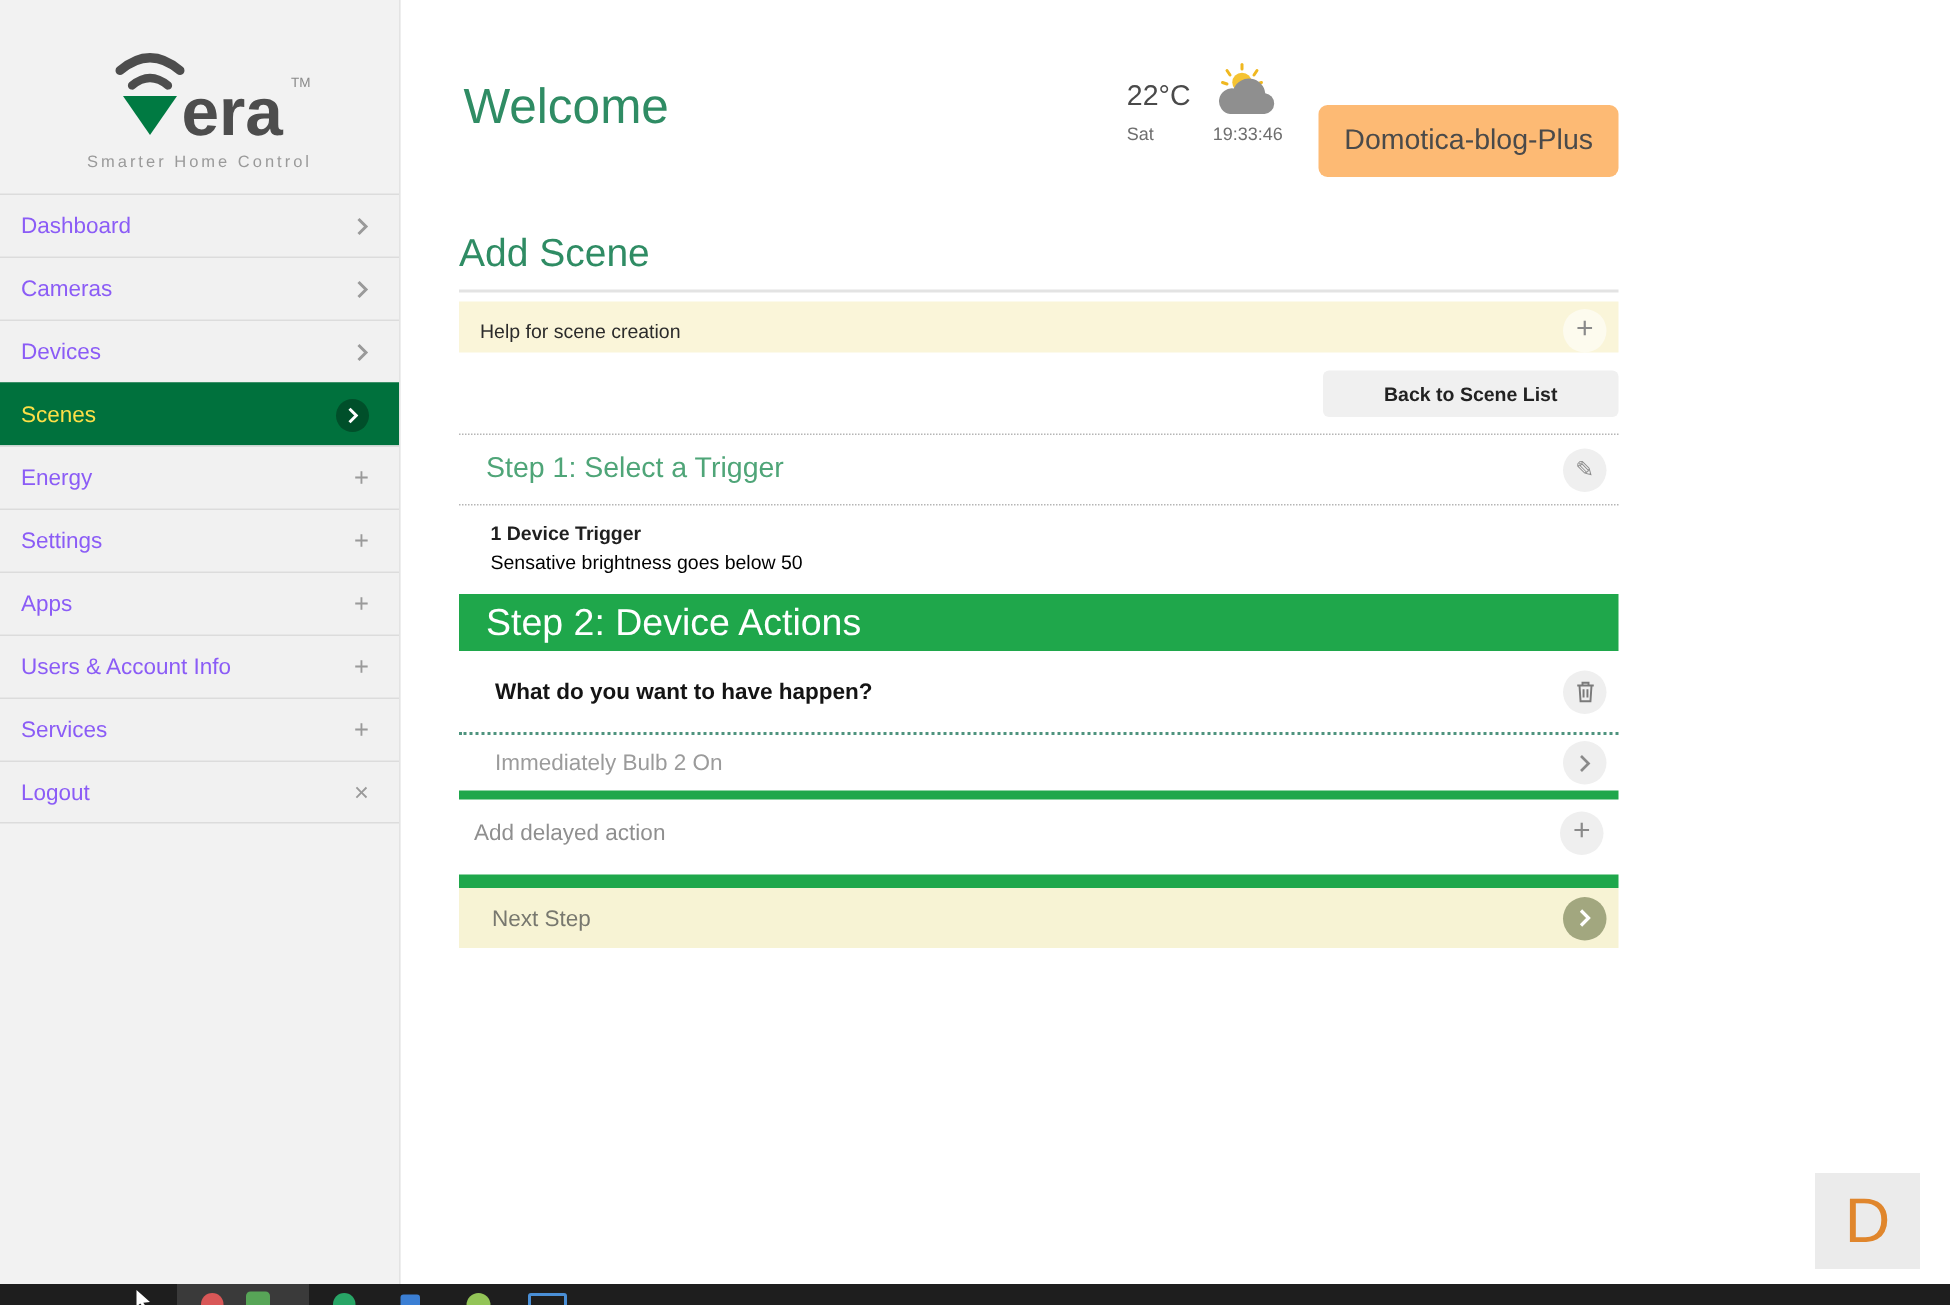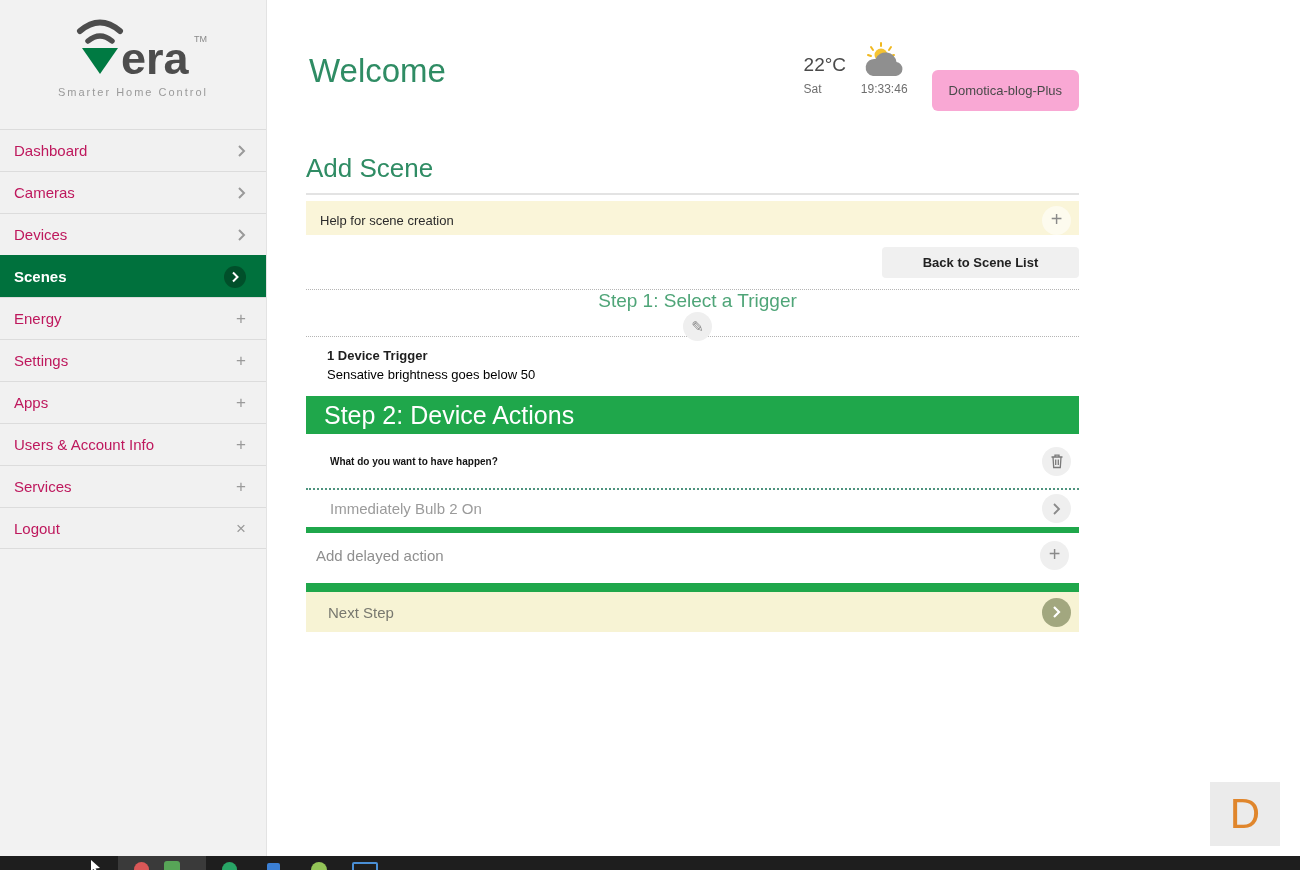--- a/index.html
+++ b/index.html
@@ -11,36 +11,36 @@
     color:#333;
   }
 
   
   .sidebar {
     position:absolute; left:0; top:0; width:267px; height:856px;
     background:#f2f2f2; border-right:1px solid #e3e3e3;
   }
   .logo-area {
     height:129px; display:flex; flex-direction:column; align-items:center;
-    padding-top:8px;
+    padding-top:24px;
   }
   .logo-tagline {
     font-size:11px; color:#9a9a9a; letter-spacing:2px; margin-top:-4px;
   }
   .menu { width:100%; }
   .menu-item {
     height:42px; display:flex; align-items:center; justify-content:space-between;
     padding:0 20px 0 14px; border-top:1px solid #dcdcdc;
     background:#f1f1f1; cursor:pointer;
   }
   .menu-item:last-child { border-bottom:1px solid #dcdcdc; }
-  .menu-label { font-size:15px; color:#be185d; font-weight:300; }
+  .menu-label { font-size:15px; color:#8b5cf6; font-weight:300; }
   .menu-glyph { font-size:17px; color:#9a9a9a; line-height:1; }
   .menu-item.active { background:#00713d; border-top:1px solid #00713d; }
-  .menu-item.active .menu-label { color:#ffffff;font-weight:bold; }
+  .menu-item.active .menu-label { color:#fde047; }
   .circle-dark {
     width:22px; height:22px; border-radius:50%; background:#004f2a;
     display:flex; align-items:center; justify-content:center;
   }
 
   
   .main { position:absolute; left:268px; top:0; width:1032px; height:856px; background:#fff; }
   .container { width:773px; margin-left:38px; position:relative; }
 
   .header-row { height:146px; position:relative; }
@@ -48,22 +48,22 @@
     position:absolute; left:3px; top:52px;
     font-size:33px; font-weight:300; color:#2f8c64;
   }
   .weather-wrap { position:absolute; right:0; top:42px; display:flex; align-items:flex-start; gap:24px; }
   .weather-left { width:104px; }
   .weather-top { display:flex; align-items:flex-end; justify-content:space-between; }
   .weather-temp { font-size:19px; color:#4a4a4a; font-weight:300; padding-bottom:4px; }
   .weather-bottom { display:flex; justify-content:space-between; margin-top:2px; }
   .weather-sub { font-size:12px; color:#6e6e6e; font-weight:300; }
   .controller-box {
-    margin-top:28px; background:#f9a8d4; border-radius:6px;
-    padding:13px 17px; font-size:13px; color:#4a4a4a; cursor:pointer;
+    margin-top:28px; background:#fdba74; border-radius:6px;
+    padding:13px 17px; font-size:19px; color:#4a4a4a; cursor:pointer;
   }
 
   .page-title { font-size:26px; font-weight:300; color:#2f8c64; line-height:44px; }
   .title-rule { border-top:2px solid #e3e3e3; margin-top:3px; }
 
   .help-bar {
     margin-top:6px; height:34px; background:#faf5d9;
     display:flex; align-items:center; justify-content:space-between;
     padding:4px 8px 0 14px; cursor:pointer;
   }
@@ -82,40 +82,39 @@
     font-family:"Liberation Sans", sans-serif;
     font-size:13px; font-weight:700; color:#222; cursor:pointer;
   }
 
   .dotted-gray { border-top:1px dotted #b5b5b5; }
   .dotted-teal { border-top:2px dotted #4e937e; }
 
   .step1-header {
     height:46px; display:flex; align-items:center; justify-content:space-between;
     padding:0 8px 0 18px;
-    flex-direction:column;
   }
   .step1-title { font-size:19px; font-weight:300; color:#4fa578; }
   .pencil-glyph { font-size:15px; color:#8a8a8a; }
 
   .trigger-block { padding:11px 0 14px 21px; }
   .trigger-name { font-size:13px; font-weight:700; color:#1f1f1f; }
   .trigger-desc { font-size:13px; color:#000000; margin-top:4px; font-weight:300; }
 
   .step2-header {
     height:38px; background:#1fa74b; display:flex; align-items:center;
     padding-left:18px;
   }
   .step2-title { font-size:25px; font-weight:400; color:#ffffff; }
 
   .question-row {
     height:54px; display:flex; align-items:center; justify-content:space-between;
     padding:0 8px 0 24px;
   }
-  .question-text { font-size:10px; font-weight:700; color:#141414; }
+  .question-text { font-size:15px; font-weight:700; color:#141414; }
 
   .action-row {
     height:37px; display:flex; align-items:center; justify-content:space-between;
     padding:0 8px 0 24px; cursor:pointer;
   }
   .action-text { font-size:15px; color:#9b9b9b; font-weight:300; }
 
   .green-bar-thin { height:6px; background:#1fa74b; }
   .green-bar-thick { height:9px; background:#1fa74b; }
   .white-gap { height:6px; }

